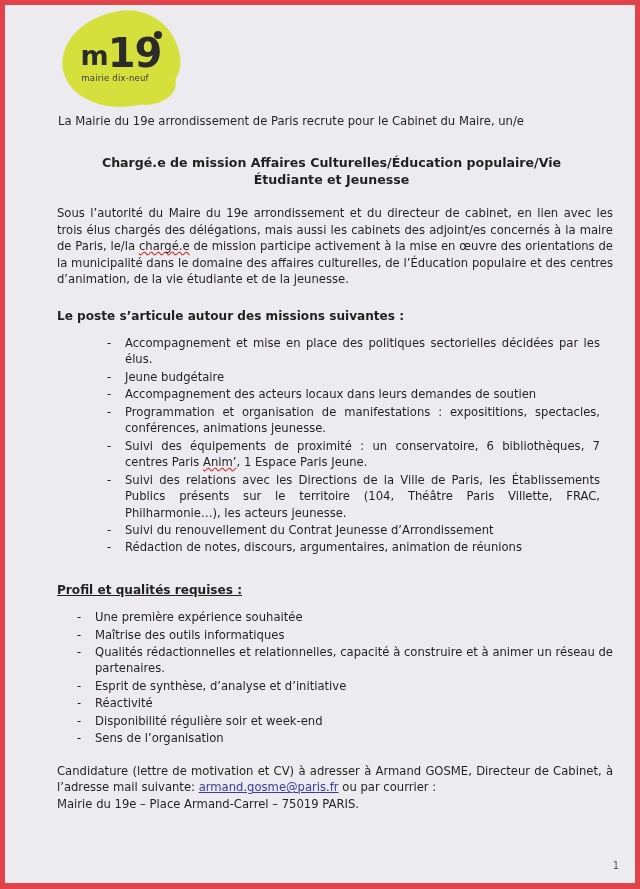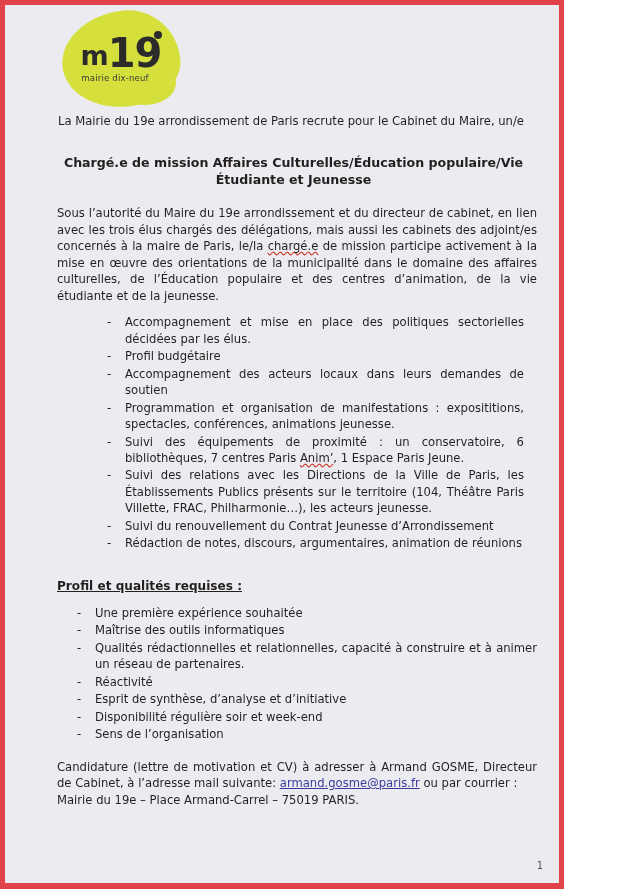--- a/index.html
+++ b/index.html
@@ -8,21 +8,21 @@
     width: 640px; height: 889px;
     overflow: hidden;
   }
   body {
     font-family: "DejaVu Sans", "Liberation Sans", sans-serif;
     background: #ffffff;
   }
 
   .page {
     position: relative;
-    width: 564px;
+    width: 640px;
     height: 889px;
     background: #ececf0;
     border: 5px solid #e0434a;
     border-bottom-width: 6px;
     padding: 0;
   }
 
   
   .logo-wrap {
     position: absolute;
@@ -206,40 +206,41 @@
 
   <div class="content">
 
     <p class="intro-line">La Mairie du 19e arrondissement de Paris recrute pour le Cabinet du Maire, un/e</p>
 
     <h1 class="job-title">Chargé.e de mission Affaires Culturelles/Éducation populaire/Vie Étudiante et Jeunesse</h1>
 
 
     <p class="para"><span>Sous l’autorité du Maire du 19e arrondissement et du directeur de cabinet, en lien avec les trois élus chargés des délégations, mais aussi les cabinets des adjoint/es concernés à la maire de Paris, le/la </span><span class="misspell">chargé.e</span><span> de mission participe activement à la mise en œuvre des orientations de la municipalité dans le domaine des affaires culturelles, de l’Éducation populaire et des centres d’animation, de la vie étudiante et de la jeunesse.</span></p>
 
+    <h2 class="section-head">Le poste s’articule autour des missions suivantes :</h2>
 
     <ul class="blist missions">
       <li>Accompagnement et mise en place des politiques sectorielles décidées par les élus.</li>
-      <li>Profil budgétaire</li>
+      <li>Jeune budgétaire</li>
       <li>Accompagnement des acteurs locaux dans leurs demandes de soutien</li>
       <li>Programmation et organisation de manifestations : exposititions, spectacles, conférences, animations jeunesse.</li>
       <li><span>Suivi des équipements de proximité : un conservatoire, 6 bibliothèques, 7 centres Paris </span><span class="misspell">Anim’</span><span>, 1 Espace Paris Jeune.</span></li>
       <li>Suivi des relations avec les Directions de la Ville de Paris,  les Établissements Publics présents sur le territoire (104, Théâtre Paris Villette, FRAC, Philharmonie…), les acteurs jeunesse.</li>
       <li>Suivi du renouvellement du Contrat Jeunesse d’Arrondissement</li>
       <li>Rédaction de notes, discours, argumentaires, animation de réunions</li>
     </ul>
 
     <h2 class="section-head underlined" style="margin-top:26px;">Profil et qualités requises :</h2>
 
     <ul class="blist profil">
       <li>Une première expérience souhaitée</li>
       <li>Maîtrise des outils informatiques</li>
       <li>Qualités rédactionnelles et relationnelles, capacité à construire et à animer un réseau de partenaires.</li>
+      <li>Esprit de synthèse, d’analyse et d’initiative</li>
       <li>Réactivité</li>
-      <li>Esprit de synthèse, d’analyse et d’initiative</li>
       <li>Disponibilité régulière soir et week-end</li>
       <li>Sens de l’organisation</li>
     </ul>
 
 
     <p class="closing-para"><span>Candidature (lettre de motivation et CV) à adresser à Armand GOSME, Directeur de Cabinet, à l’adresse mail suivante: </span><a class="mail" href="#">armand.gosme@paris.fr</a><span> ou par courrier : </span><br><span class="lastline">Mairie du 19e – Place Armand-Carrel – 75019 PARIS.</span></p>
 
   </div>
 
   <div class="page-number">1</div>

